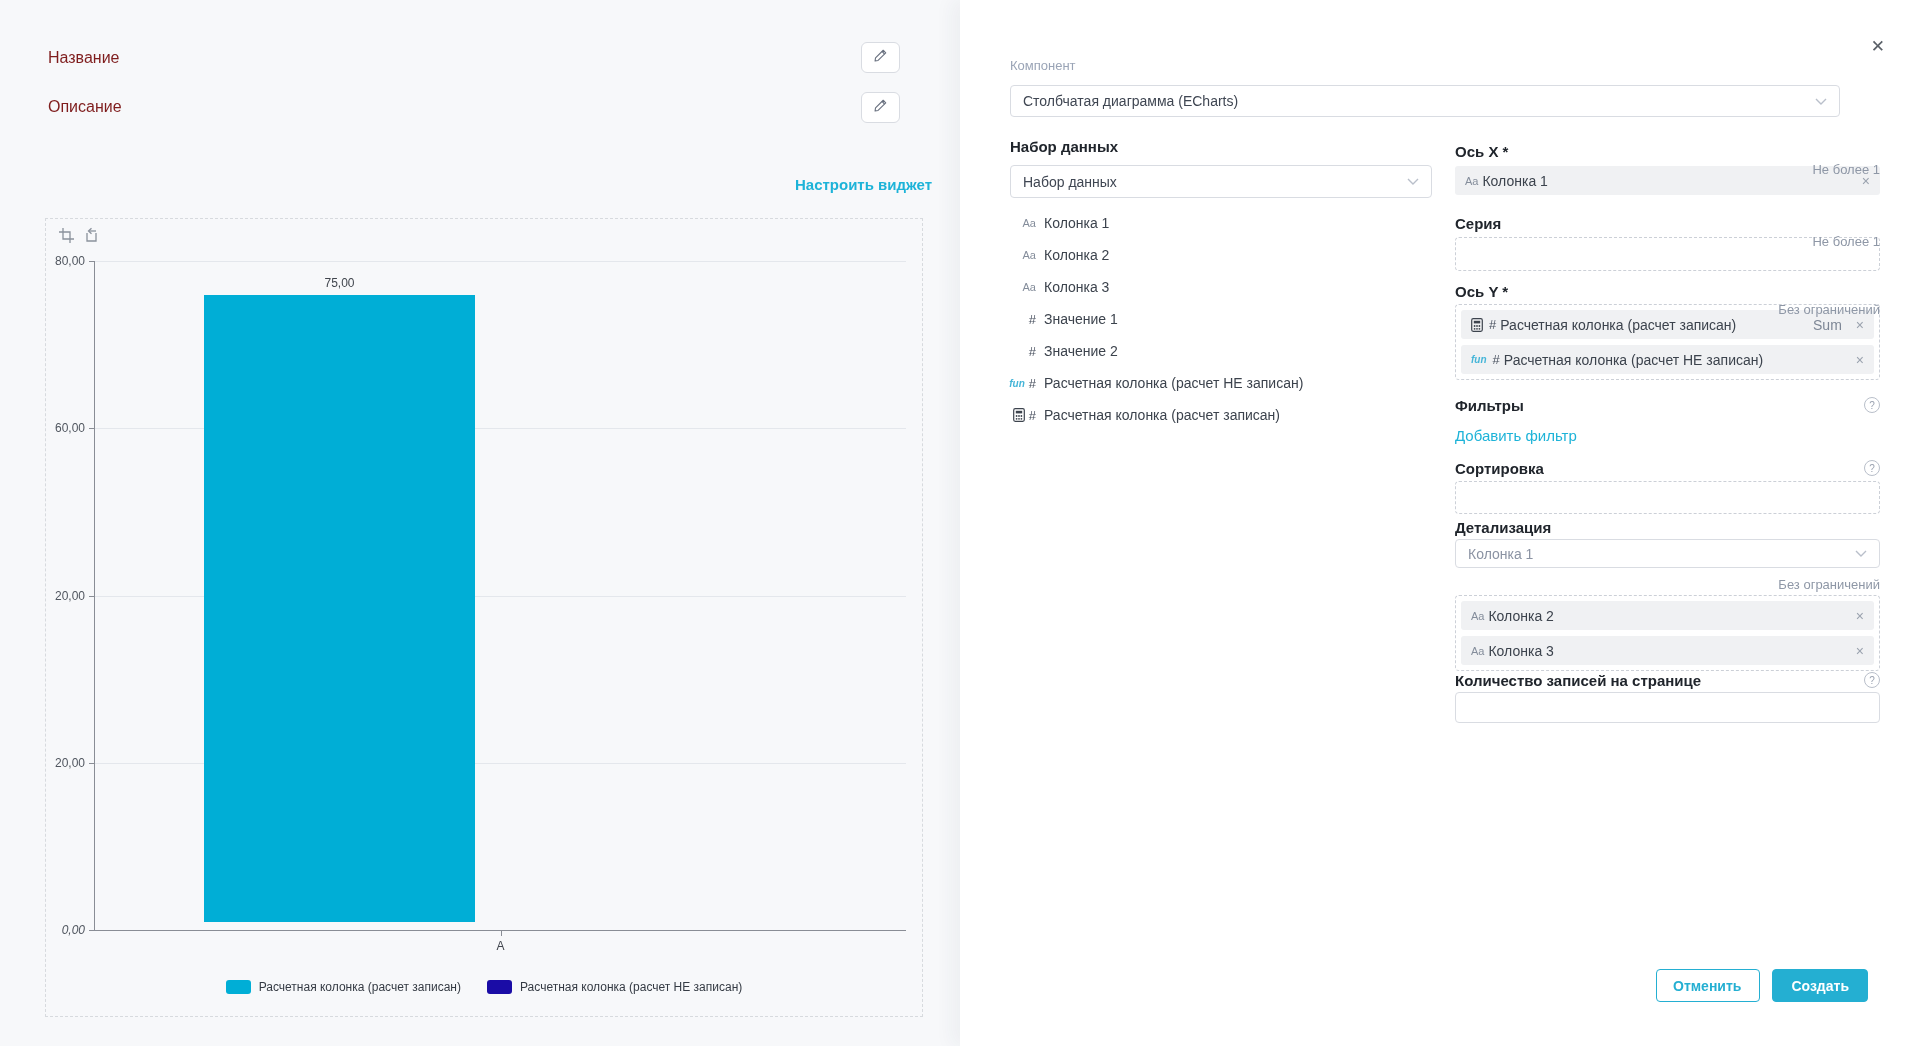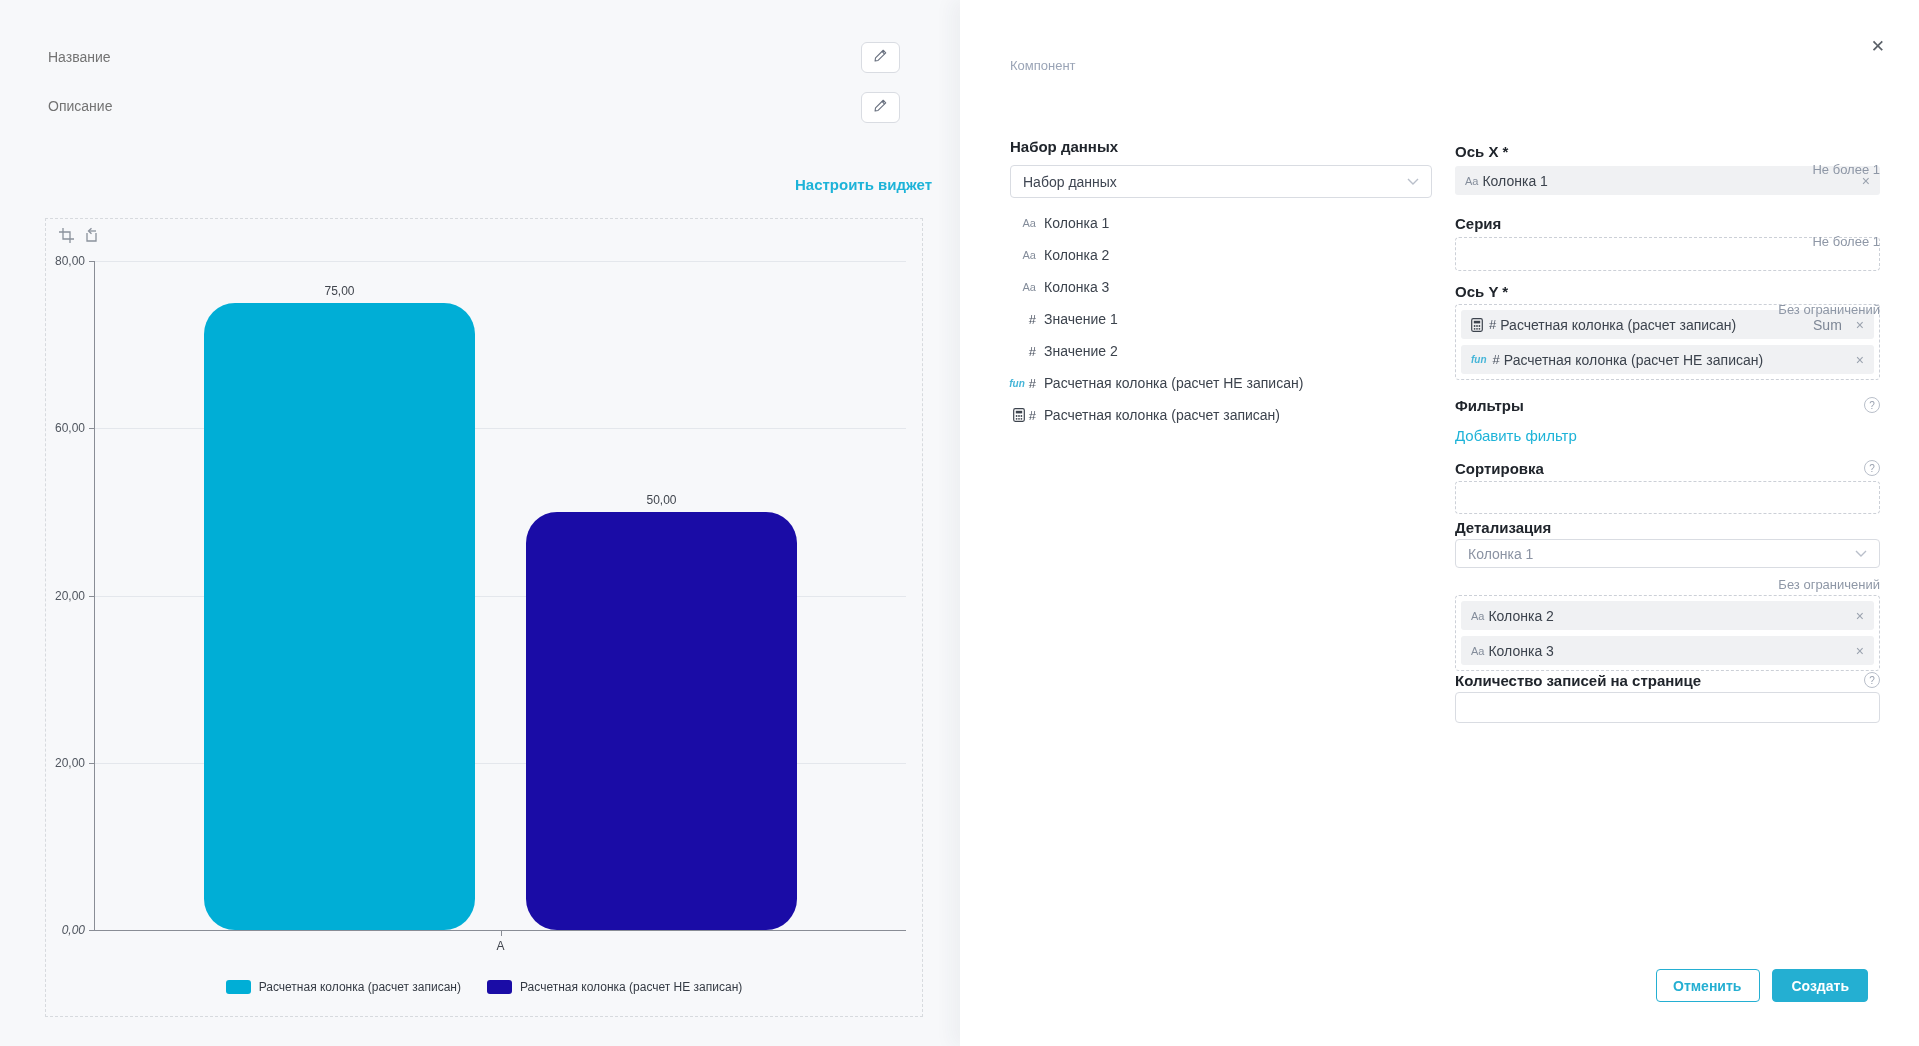--- a/index.html
+++ b/index.html
@@ -2,37 +2,37 @@
 <html><head>
 <meta charset="utf-8">
 <style>
   * { box-sizing: border-box; margin: 0; padding: 0; }
   html,body { width:1919px; height:1046px; overflow:hidden; }
   body { font-family:"Liberation Sans", sans-serif; background:#f7f8fa; }
   .app { position:relative; width:1919px; height:1046px; }
 
   
   .left { position:absolute; left:0; top:0; width:960px; height:1046px; background:#f7f8fa; }
-  .meta-label { position:absolute; left:48px; font-size:14px; color:#737373; }
+  .meta-label { position:absolute; left:48px; font-size:16px; color:#7f1d1d; }
   .edit-btn { position:absolute; left:861px; width:39px; height:31px; background:#fff;
     border:1px solid #d9dce2; border-radius:6px; display:flex; align-items:center; justify-content:center; cursor:pointer; }
   .configure-link { position:absolute; right:28px; top:176px; font-size:15px; font-weight:600; color:#1db3d8; cursor:pointer; }
 
   .chart-card { position:absolute; left:45px; top:218px; width:878px; height:799px;
     border:1px dashed #d7dade; }
   .toolbox { position:absolute; left:12px; top:8px; display:flex; gap:8px; }
   .toolbox span { display:inline-flex; cursor:pointer; }
 
   .plot { position:absolute; left:48px; right:16px; top:42px; bottom:85px;
     border-left:1px solid #898d95; border-bottom:1px solid #898d95; }
   .gridline { position:absolute; left:0; right:0; border-top:1px solid #e4e7ec; }
   .ylab { position:absolute; right:calc(100% + 10px); transform:translateY(-50%);
     font-size:12px; color:#50565f; white-space:nowrap; }
   .ytick { position:absolute; right:100%; width:6px; border-top:1px solid #898d95; }
-  .bar { position:absolute; bottom:0;border-radius:31px; }
+  .bar { position:absolute; bottom:8px; }
   .bar-label { position:absolute; top:-19px; left:50%; transform:translateX(-50%);
     font-size:12px; color:#40454d; white-space:nowrap; }
   .xtick { position:absolute; top:100%; left:50%; height:6px; border-left:1px solid #898d95; }
   .xlab { position:absolute; top:calc(100% + 9px); left:50%; transform:translateX(-50%);
     font-size:12px; color:#40454d; }
   .legend { position:absolute; left:0; right:0; bottom:22px; display:flex; justify-content:center; gap:26px; }
   .legend-item { display:flex; align-items:center; gap:8px; cursor:pointer; }
   .legend-swatch { width:25px; height:14px; border-radius:3px; }
   .legend-text { font-size:12px; color:#353b44; }
 
@@ -150,43 +150,48 @@
           <div class="ytick" style="top: 50%;"></div>
           <span class="ylab" style="top: 50%;">20,00</span>
           <div class="gridline" style="top: 75%;"></div>
           <div class="ytick" style="top: 75%;"></div>
           <span class="ylab" style="top: 75%;">20,00</span>
           <div class="ytick" style="top: 100%;"></div>
           <span class="ylab" style="top: 100%; font-style: italic;">0,00</span>
           <div class="bar" style="left: 13.5%; width: 33.3%; height: 93.75%; background: rgb(0, 174, 214);">
             <span class="bar-label">75,00</span>
           </div>
-          <div class="bar" style="left: 53.2%; width: 33.3%; height: 62.5%; background: rgb(26, 12, 166);">
-            <span class="bar-label">50,00</span>
-          </div>
           <div class="xtick"></div>
           <span class="xlab">A</span>
         </div>
       <div class="legend">
           <div class="legend-item">
             <span class="legend-swatch" style="background: rgb(0, 174, 214);"></span>
             <span class="legend-text">Расчетная колонка (расчет записан)</span>
           </div>
           <div class="legend-item">
             <span class="legend-swatch" style="background: rgb(26, 12, 166);"></span>
             <span class="legend-text">Расчетная колонка (расчет НЕ записан)</span>
           </div>
         </div>
     </div>
   </div>
 
   <div class="panel">
     <div class="close-btn">✕</div>
 
     <div class="small-label component-label">Компонент</div>
+    <div class="select component-select">
+      <span>Столбчатая диаграмма (ECharts)</span>
+      <span class="chev">
+        <svg width="12" height="7" viewBox="0 0 12 7">
+            <path d="M1 1l5 5 5-5" fill="none" stroke="#b9bfca" stroke-width="1.4"></path>
+          </svg>
+      </span>
+    </div>
 
     <div class="lcol">
       <div class="ds-heading">Набор данных</div>
       <div class="select ds-select">
         <span>Набор данных</span>
         <span class="chev">
           <svg width="12" height="7" viewBox="0 0 12 7">
               <path d="M1 1l5 5 5-5" fill="none" stroke="#b9bfca" stroke-width="1.4"></path>
             </svg>
         </span>

